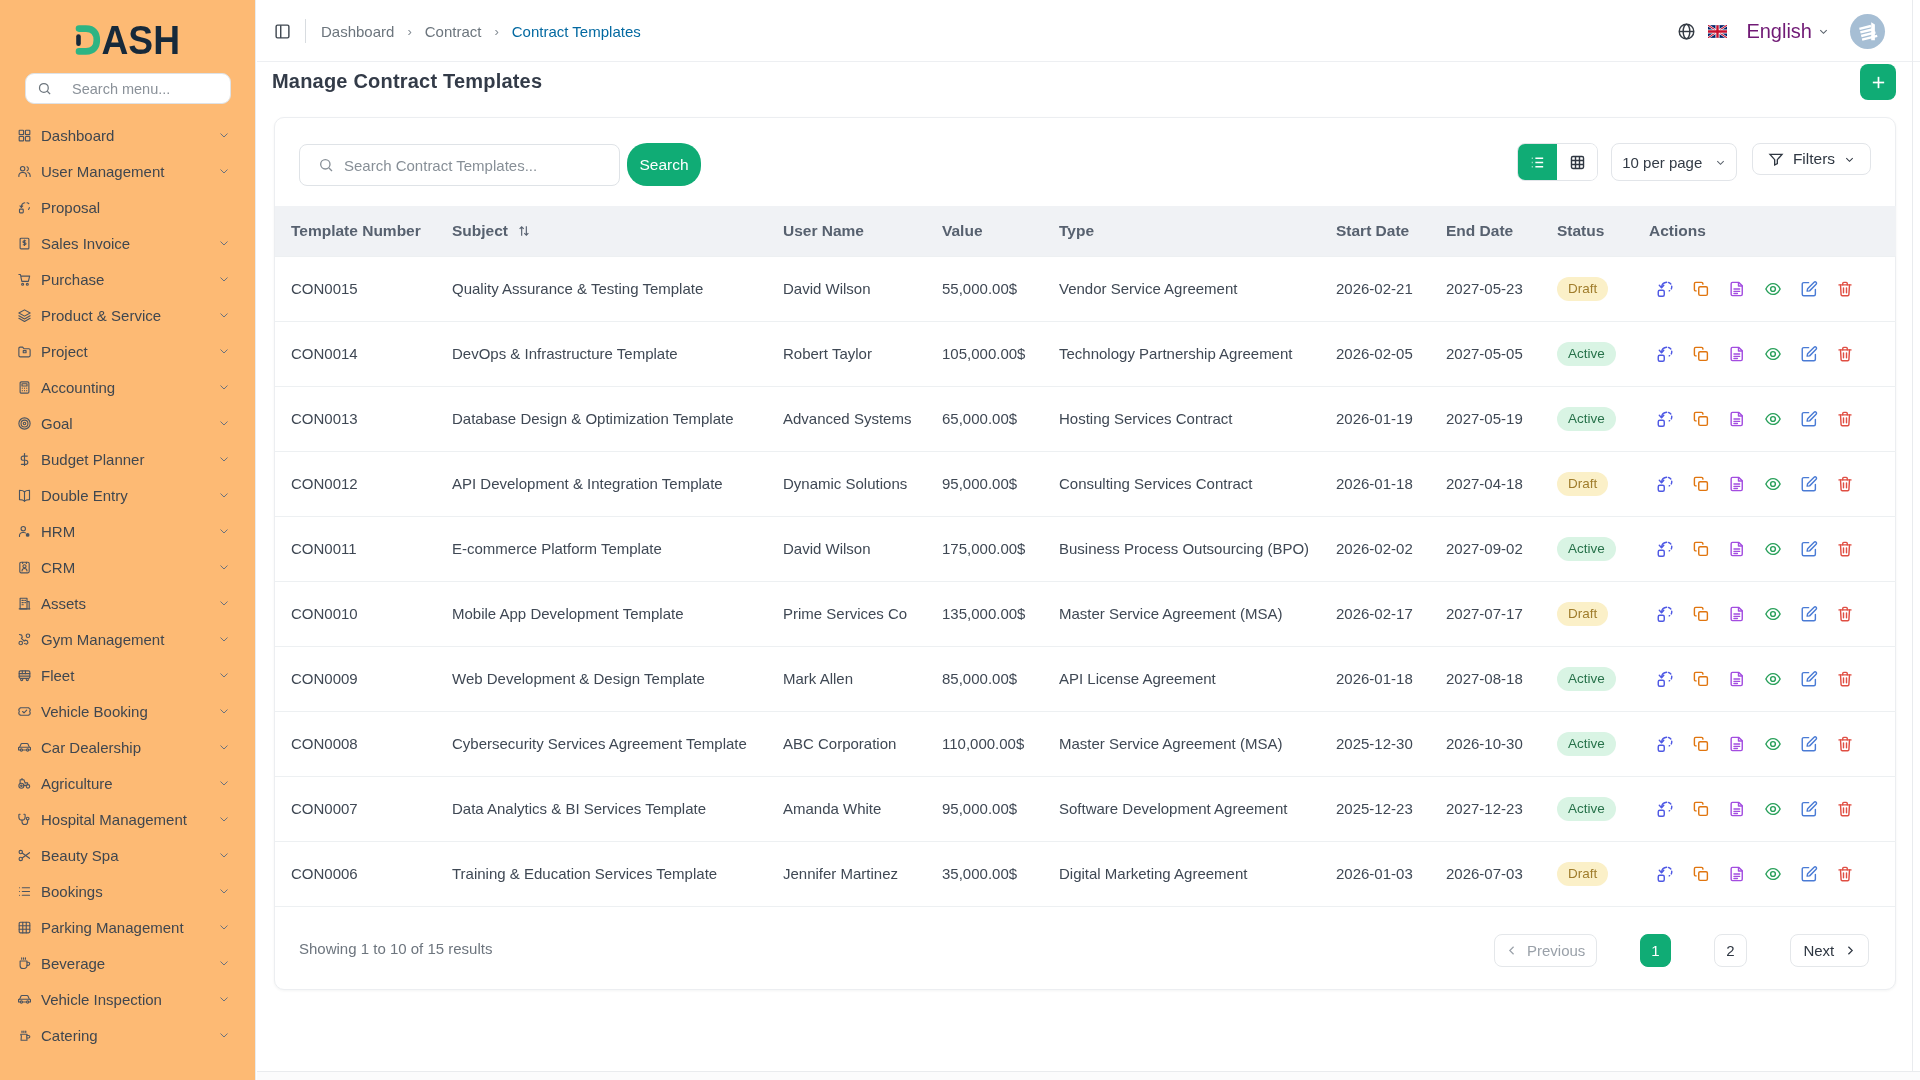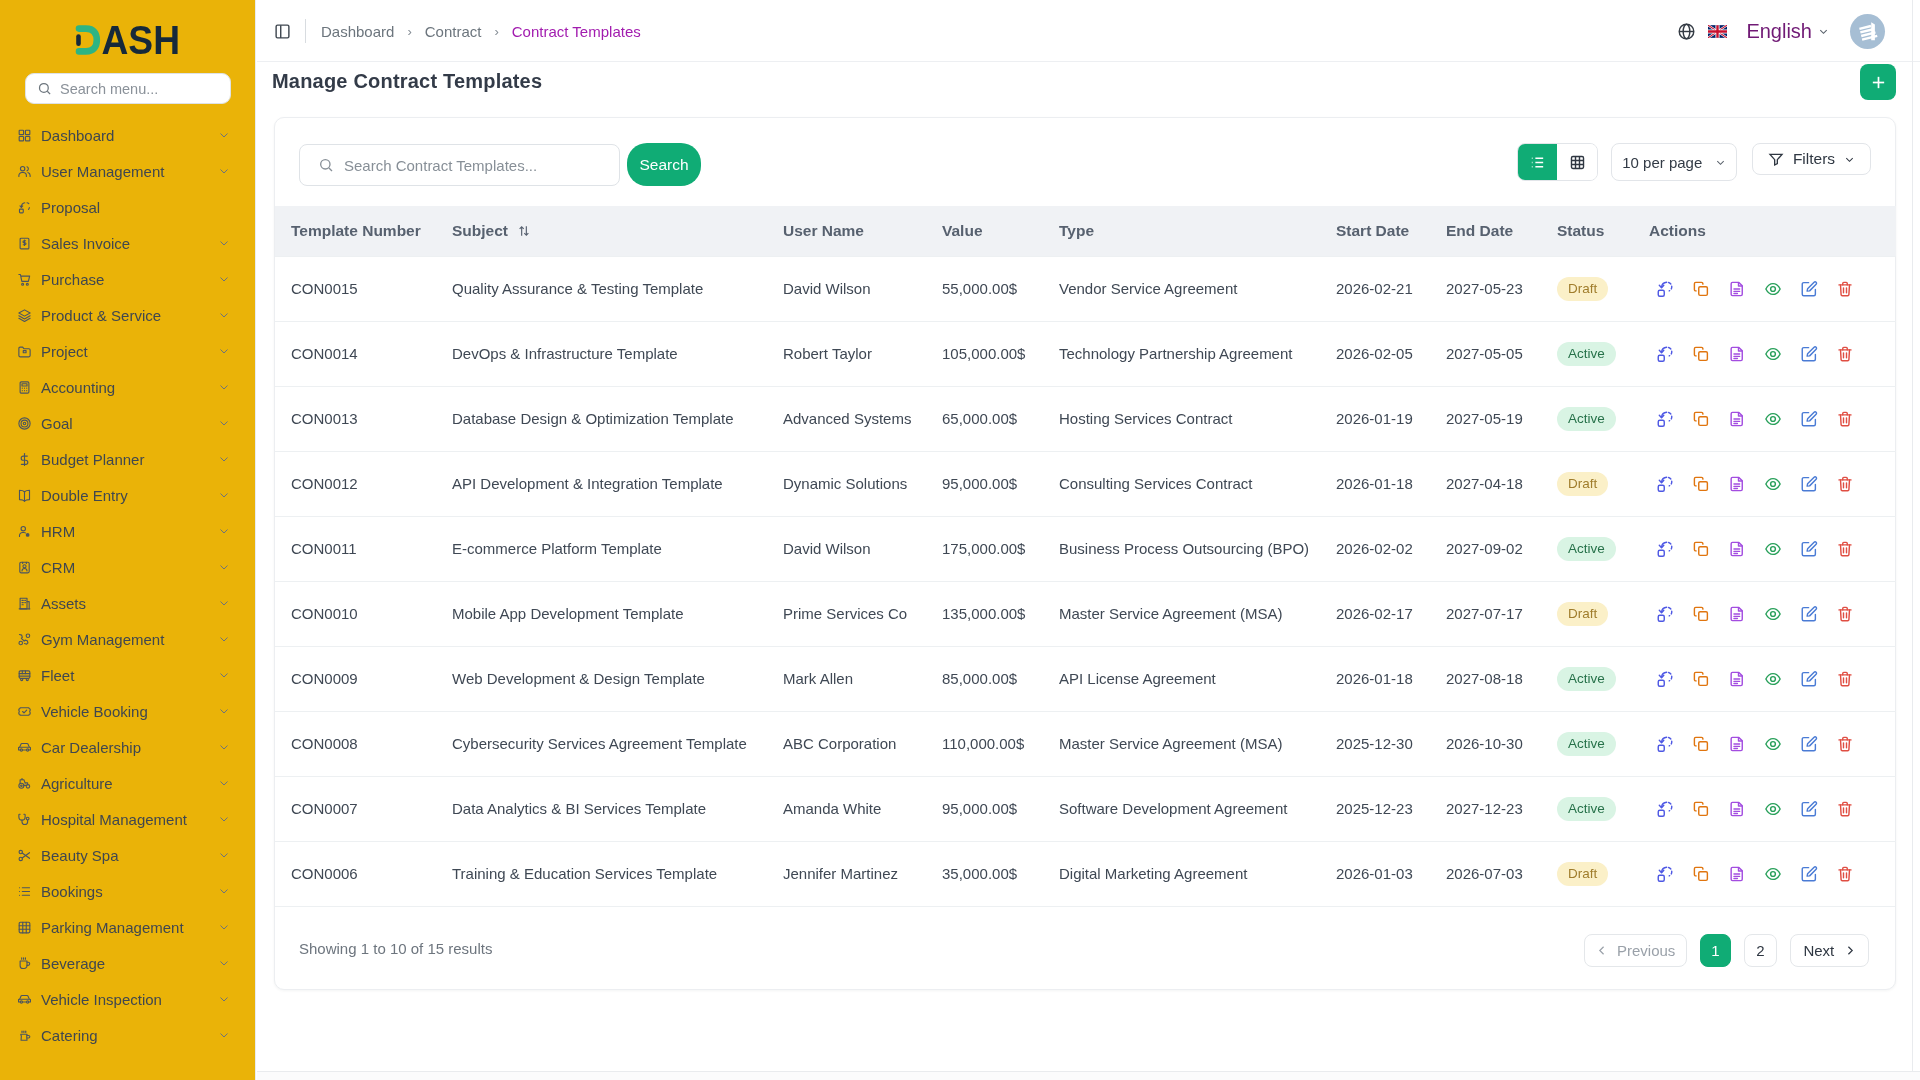--- a/index.html
+++ b/index.html
@@ -1,36 +1,36 @@
 <!DOCTYPE html>
 <html><head>
 <meta charset="utf-8">
 <style>
   * { margin:0; padding:0; box-sizing:border-box; }
   html,body { width:1920px; height:1080px; overflow:hidden; }
   body { font-family:"Liberation Sans", sans-serif; background:#fff; position:relative; color:#3f4854; }
 
   
-  .sidebar { position:absolute; left:0; top:0; width:256px; height:1080px; background:#eab308; border-right:1px solid #e9ecef; z-index:5; }
+  .sidebar { position:absolute; left:0; top:0; width:256px; height:1080px; background:#fdba74; border-right:1px solid #e9ecef; z-index:5; }
   .logo { position:absolute; left:0; top:18px; width:256px; height:40px; text-align:center; }
   .side-search { position:absolute; left:25px; top:73px; width:206px; height:31px; border:1px solid #dee2e6; border-radius:9px; display:flex; align-items:center; padding-left:11px; background:#fff; }
   .side-search svg { flex:0 0 auto; }
-  .side-search span { color:#8a9199; font-size:14.5px; margin-left:8px; }
+  .side-search span { color:#8a9199; font-size:14.5px; margin-left:20px; }
   .nav { position:absolute; left:0; top:117px; width:256px; }
   .nav-item { height:36px; display:flex; align-items:center; padding:0 26px 0 17px; }
   .nav-item svg.mi { width:15px; height:15px; flex:0 0 auto; }
   .nav-item .lbl { font-size:15px; color:#40474f; margin-left:9px; flex:1 1 auto; white-space:nowrap; }
   .nav-item svg.chev { width:12px; height:12px; flex:0 0 auto; }
 
   
   .topbar { position:absolute; left:257px; top:0; width:1663px; height:62px; background:#fff; border-bottom:1px solid #edeff2; }
   .tb-left { position:absolute; left:17px; top:0; height:62px; display:flex; align-items:center; }
   .tb-sep { width:1px; height:24px; background:#d8dce0; margin:0 15px 0 14px; }
   .crumb { font-size:15px; color:#6c757d; }
-  .crumb.active { color:#a21caf; }
+  .crumb.active { color:#0369a1; }
   .crumb-gt { color:#868e96; font-size:13px; margin:0 13px; }
   .tb-right { position:absolute; right:35px; top:0; height:62px; display:flex; align-items:center; }
   .eng { font-size:20px; color:#701a75; margin:0 6px 0 19px; }
   .avatar { width:35px; height:35px; border-radius:50%; background:#a6bed4; margin-left:21px; display:flex; align-items:center; justify-content:center; }
 
   
   .pagehead { position:absolute; left:272px; top:62px; width:1624px; height:55px; display:flex; align-items:flex-start; justify-content:space-between; padding-top:8px; }
   .pagehead h1 { font-size:20px; font-weight:700; color:#333b48; letter-spacing:0.2px; }
   .btn-add { width:36px; height:36px; background:#10ac75; border-radius:8px; display:flex; align-items:center; justify-content:center; margin-top:-6px; }
 
@@ -53,21 +53,21 @@
   table.grid th { height:50px; background:#f0f2f5; text-align:left; padding:0 0 0 16px; font-size:15.5px; color:#57616f; font-weight:700; }
   table.grid td { height:65px; border-top:1px solid #edf0f2; padding:0 0 0 16px; font-size:15px; color:#3f4854; }
   .pill { display:inline-block; padding:4px 11px 5px; border-radius:12px; font-size:13.5px; }
   .pill.draft { background:#fbf0c8; color:#a07d2c; }
   .pill.active { background:#d9f4e4; color:#27724a; }
   .acts { display:flex; align-items:center; gap:18px; padding-left:7px; }
 
   .card-foot { position:absolute; left:0; top:788px; width:100%; height:84px; border-top:1px solid #edf0f2; }
   .showing { position:absolute; left:24px; top:33px; font-size:15px; color:#6d757e; }
   .pager { position:absolute; right:26px; top:27px; display:flex; align-items:center; gap:13px; }
-  .pg-btn { height:33px; border:1px solid #e4e7ea; border-radius:8px; display:flex; align-items:center; justify-content:center; background:#fff; font-size:15px; }
+  .pg-btn { height:33px; border:1px solid #e4e7ea; border-radius:8px; display:flex; align-items:center; justify-content:center; background:#fff; font-size:15px;margin-left:30px; }
   .pg-prev { width:103px; color:#9aa1a9; }
   .pg-1 { width:31px; background:#10ac75; border-color:#10ac75; color:#fff; }
   .pg-2 { width:33px; color:#2f3742; }
   .pg-next { width:79px; color:#2f3742; }
 
   .footerline { position:absolute; left:257px; top:1071px; width:1663px; height:9px; background:#fbfbfc; border-top:1px solid #e9ebee; }
   .vscroll { position:absolute; left:1912px; top:0; width:1px; height:1072px; background:#e9ebee; }
 </style>
 </head>
 <body>

